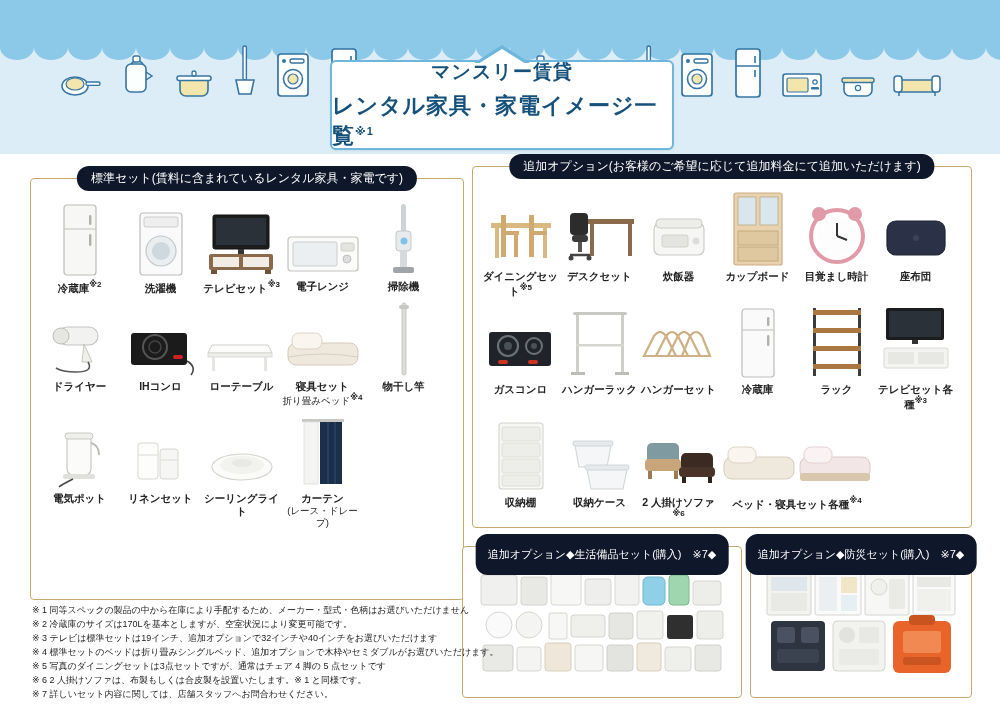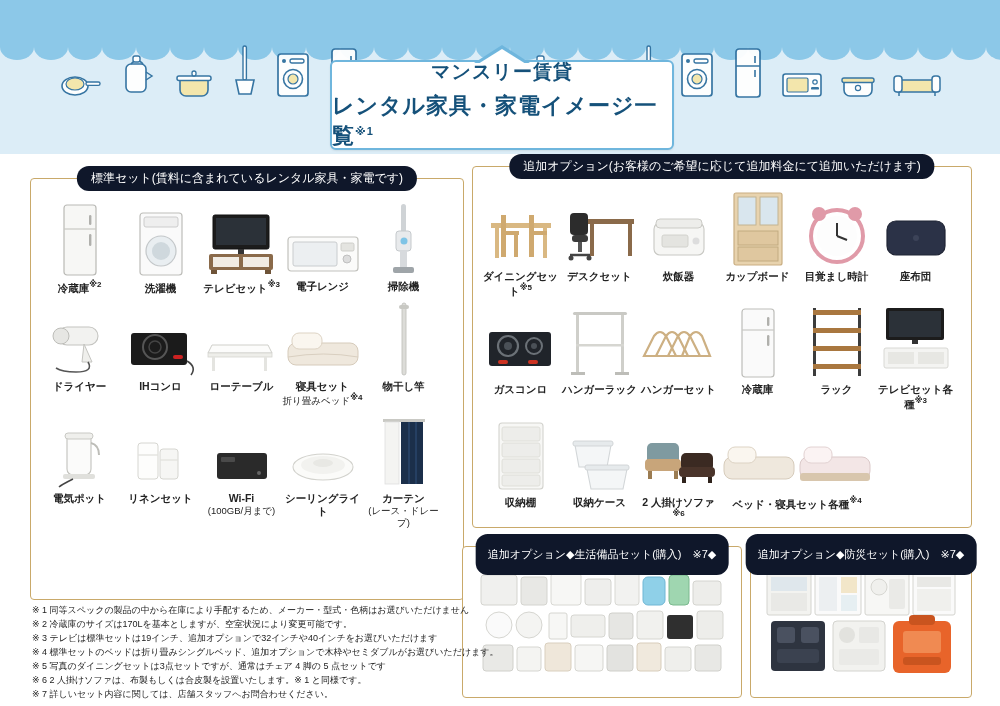--- a/index.html
+++ b/index.html
@@ -432,30 +432,20 @@
           <svg width="62" height="62" viewBox="0 0 62 62">
               <rect x="8" y="16" width="20" height="36" rx="3" fill="#fdfdfc" stroke="#d6d6d1" stroke-width="1"></rect>
               <rect x="30" y="22" width="18" height="30" rx="3" fill="#f6f6f4" stroke="#d6d6d1" stroke-width="1"></rect>
               <line x1="8" y1="28" x2="28" y2="28" stroke="#e2e2de" stroke-width="1.3"></line>
               <line x1="30" y1="33" x2="48" y2="33" stroke="#e2e2de" stroke-width="1.3"></line>
             </svg>
         </div>
         <div class="cap"><span>リネンセット</span></div>
       </div>
 
-      <div class="cell">
-        <div class="art">
-          <svg width="66" height="48" viewBox="0 0 66 48">
-              <rect x="8" y="12" width="50" height="26" rx="3" fill="#2a2a2a"></rect>
-              <rect x="12" y="16" width="14" height="5" rx="1" fill="#4a4a4a"></rect>
-              <circle cx="50" cy="32" r="2" fill="#666"></circle>
-            </svg>
-        </div>
-        <div class="cap"><span>Wi-Fi</span><span class="sub">(100GB/月まで)</span></div>
-      </div>
 
       <div class="cell">
         <div class="art">
           <svg width="70" height="46" viewBox="0 0 70 46">
               <ellipse cx="35" cy="24" rx="30" ry="13" fill="#fbfbf9" stroke="#d2d2cd" stroke-width="1.1"></ellipse>
               <ellipse cx="35" cy="22" rx="22" ry="9" fill="#f2f2ef"></ellipse>
               <ellipse cx="35" cy="20" rx="10" ry="4" fill="#e8e8e4"></ellipse>
             </svg>
         </div>
         <div class="cap"><span>シーリングライト</span></div>

